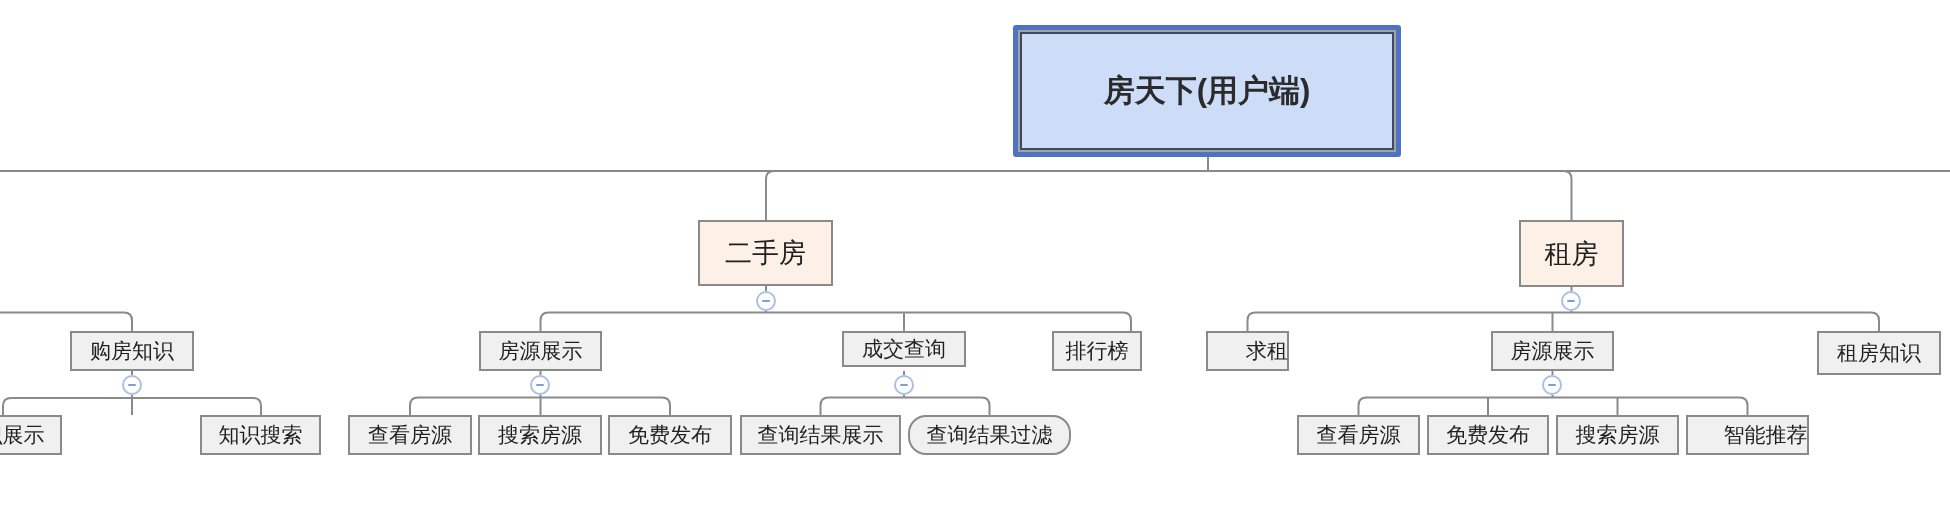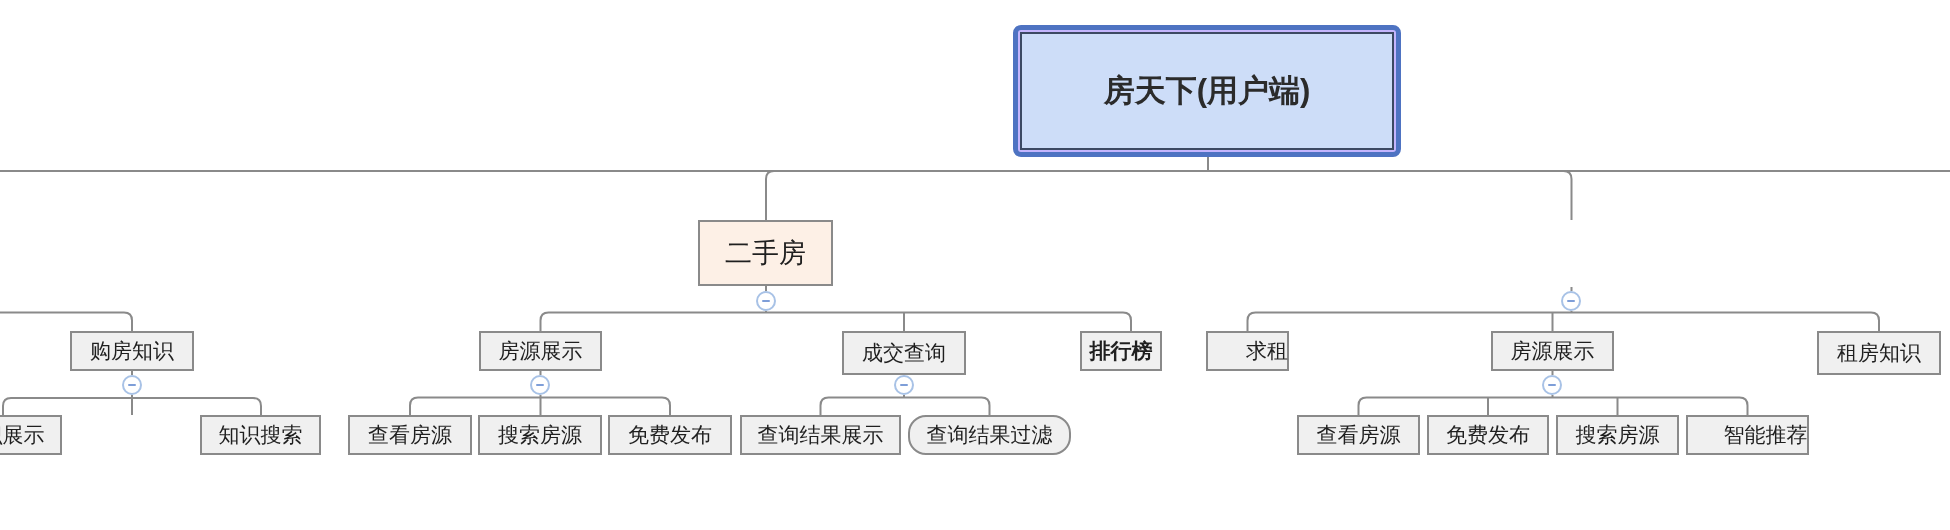--- a/index.html
+++ b/index.html
@@ -8,21 +8,21 @@
     --connector:#8a8a8a; --collapse-border:#a8c2e6; --collapse-glyph:#7e9ed8;
     --text:#1f1f1f; --background:#ffffff;
   }
   html,body{margin:0;padding:0;}
   body{font-family:"Liberation Sans","DejaVu Sans",sans-serif;background:var(--background);}
   #stage{position:relative;width:1950px;height:530px;overflow:hidden;background:var(--background);}
   #connectors{position:absolute;left:0;top:0;width:1950px;height:530px;}
   #connectors path{stroke:var(--connector);stroke-width:2;fill:none;}
   .node{position:absolute;box-sizing:border-box;display:flex;align-items:center;justify-content:center;
         color:var(--text);white-space:nowrap;}
-  .root-outer{border:5px solid var(--root-border);border-radius:8px;background:#c4b5fd;padding:2px;}
+  .root-outer{border:5px solid var(--root-border);border-radius:3px;background:#a3a3a3;padding:2px;}
   .root-inner{box-sizing:border-box;width:100%;height:100%;border:2px solid var(--root-inner-border);
         background:var(--root-fill);display:flex;align-items:center;justify-content:center;
         font-size:31px;font-weight:700;color:#2b2b2b;}
   .branch{background:var(--branch-fill);border:2px solid var(--node-border);font-size:27px;font-weight:500;}
   .leaf{background:var(--leaf-fill);border:2px solid var(--node-border);font-size:21px;font-weight:500;}
   .collapse{position:absolute;box-sizing:border-box;width:20px;height:20px;border-radius:50%;
         background:#fff;border:2px solid var(--collapse-border);display:flex;align-items:center;justify-content:center;cursor:pointer;}
   .collapse .bar{width:8px;height:2px;background:var(--collapse-glyph);border-radius:1px;}
 </style>
 </head>
@@ -59,28 +59,29 @@
 
     <path d="M1552.5 371 V375 M1552.5 395 V397.5"></path>
     <path d="M1358.5 415 V405.5 Q1358.5 397.5 1366.5 397.5 H1739.5 Q1747.5 397.5 1747.5 405.5 V415 M1488 397.5 V415 M1617.5 397.5 V415"></path>
   </svg>
 
   <div class="node root-outer" style="left:1013px;top:25px;width:388px;height:132px;">
     <div class="root-inner">房天下(用户端)</div>
   </div>
 
   <div class="node branch" style="left:698px;top:220px;width:135px;height:66px;">二手房</div>
+  <div class="node branch" style="left:1519px;top:220px;width:105px;height:67px;">租房</div>
 
   <div class="node leaf" style="left:70px;top:331px;width:124px;height:40px;">购房知识</div>
   <div class="node leaf" style="left:-57px;top:415px;width:119px;height:40px;">知识展示</div>
   <div class="node leaf" style="left:200px;top:415px;width:121px;height:40px;">知识搜索</div>
 
   <div class="node leaf" style="left:479px;top:331px;width:123px;height:40px;">房源展示</div>
-  <div class="node leaf" style="left:842px;top:331px;width:124px;height:44px;">成交查询</div>
-  <div class="node leaf" style="left:1080px;top:331px;width:82px;height:40px;font-weight:bold;">排行榜</div>
+  <div class="node leaf" style="left:842px;top:331px;width:124px;height:36px;">成交查询</div>
+  <div class="node leaf" style="left:1052px;top:331px;width:90px;height:40px;">排行榜</div>
 
   <div class="node leaf" style="left:348px;top:415px;width:124px;height:40px;">查看房源</div>
   <div class="node leaf" style="left:478px;top:415px;width:124px;height:40px;">搜索房源</div>
   <div class="node leaf" style="left:608px;top:415px;width:124px;height:40px;">免费发布</div>
   <div class="node leaf" style="left:740px;top:415px;width:161px;height:40px;">查询结果展示</div>
   <div class="node leaf" style="left:908px;top:415px;width:163px;height:40px;border-radius:18px;">查询结果过滤</div>
 
   <div class="node leaf" style="left:1206px;top:331px;width:83px;height:40px;padding-left:39px;">求租</div>
   <div class="node leaf" style="left:1491px;top:331px;width:123px;height:40px;">房源展示</div>
   <div class="node leaf" style="left:1817px;top:331px;width:124px;height:44px;">租房知识</div>

